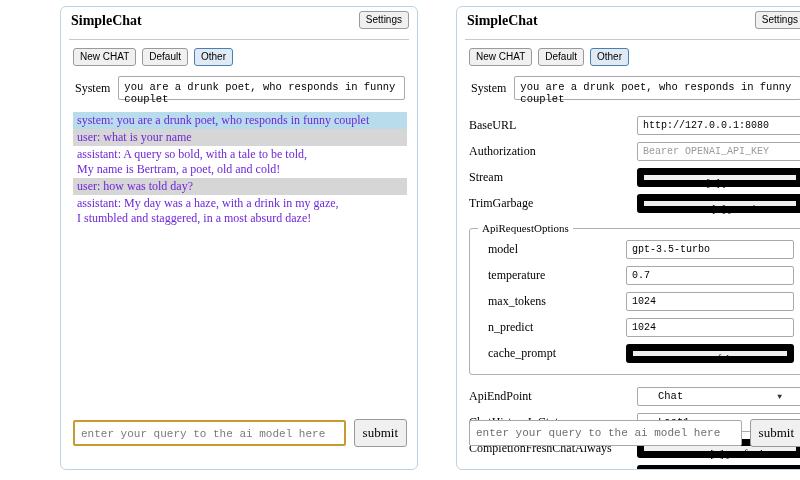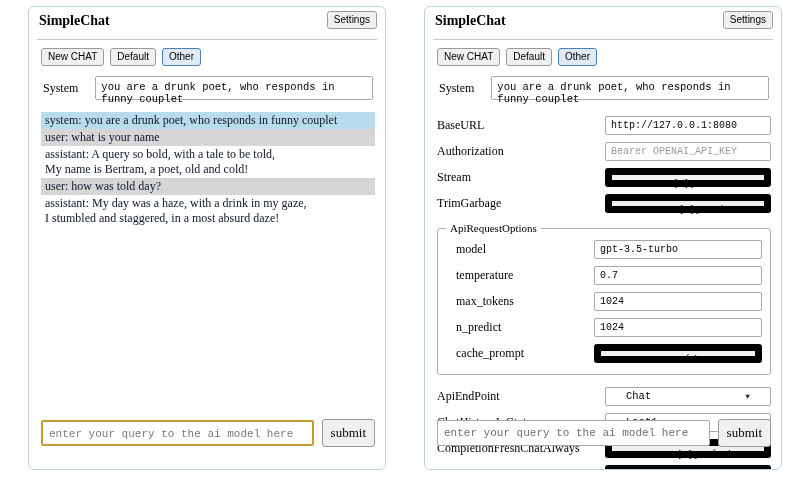--- a/index.html
+++ b/index.html
@@ -20,20 +20,21 @@
   .panel {
     position: absolute;
     top: 6px;
     width: 358px;
     height: 464px;
     background: #ffffff;
     border: 1px solid #bcd3e4;
     border-radius: 6px;
     box-sizing: border-box;
     overflow: hidden;
+    margin-left: 32px;
   }
   .panel-left { left: 28px; }
   .panel-right { left: 424px; }
 
   .titlebar {
     position: relative;
     height: 26px;
     margin: 6px 8px 0 8px;
     border-bottom: 1px solid #c8c8c8;
     display: flex;
@@ -71,21 +72,21 @@
 
   .toolbar {
     display: flex;
     gap: 6px;
     padding: 8px 10px 0 12px;
   }
 
   .sysrow {
     display: flex;
     align-items: center;
-    gap: 17px;
+    gap: 8px;
     padding: 10px 12px 0 14px;
   }
   .sys-label {
     font-family: "Liberation Serif", serif;
     font-size: 12px;
     color: #000;
   }
   .sys-input {
     flex: 1;
     font-family: "Liberation Mono", monospace;
@@ -99,21 +100,21 @@
     height: 24px;
   }
 
   
   .chat-area {
     margin: 12px 10px 0 12px;
     height: 300px;
     overflow: hidden;
     font-family: "Liberation Serif", serif;
     font-size: 12px;
-    color: #0f172a;
+    color: #6d28d9;
   }
   .msg {
     padding: 1px 4px;
     line-height: 15px;
     white-space: pre-wrap;
   }
   .msg-system { background: #b9dced; }
   .msg-user { background: #d6d6d6; }
   .msg-assistant { background: transparent; }
 

